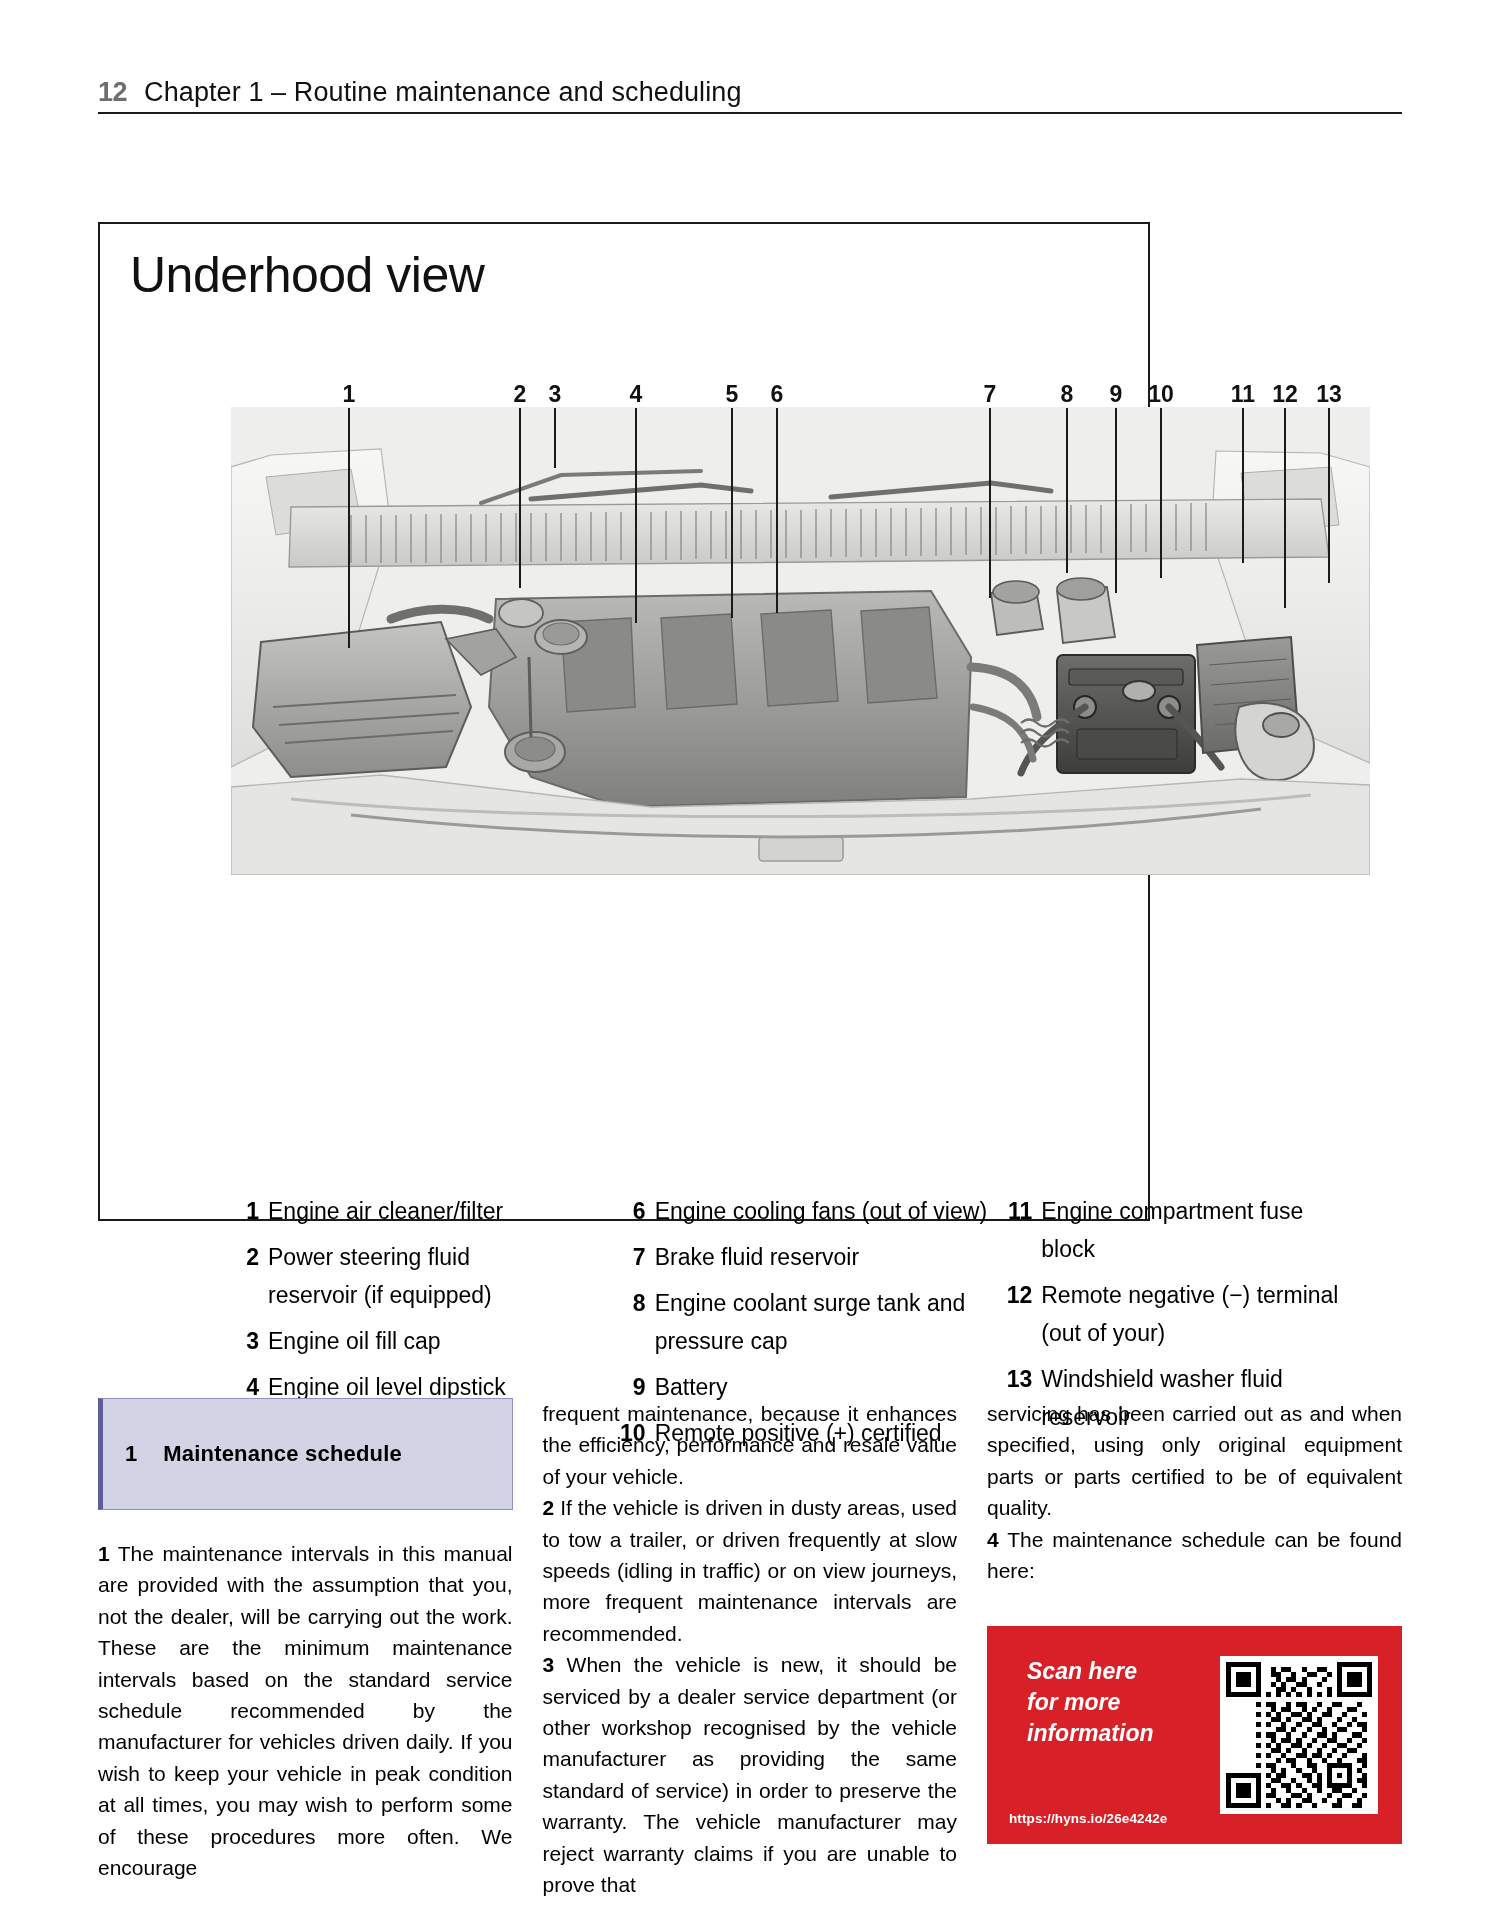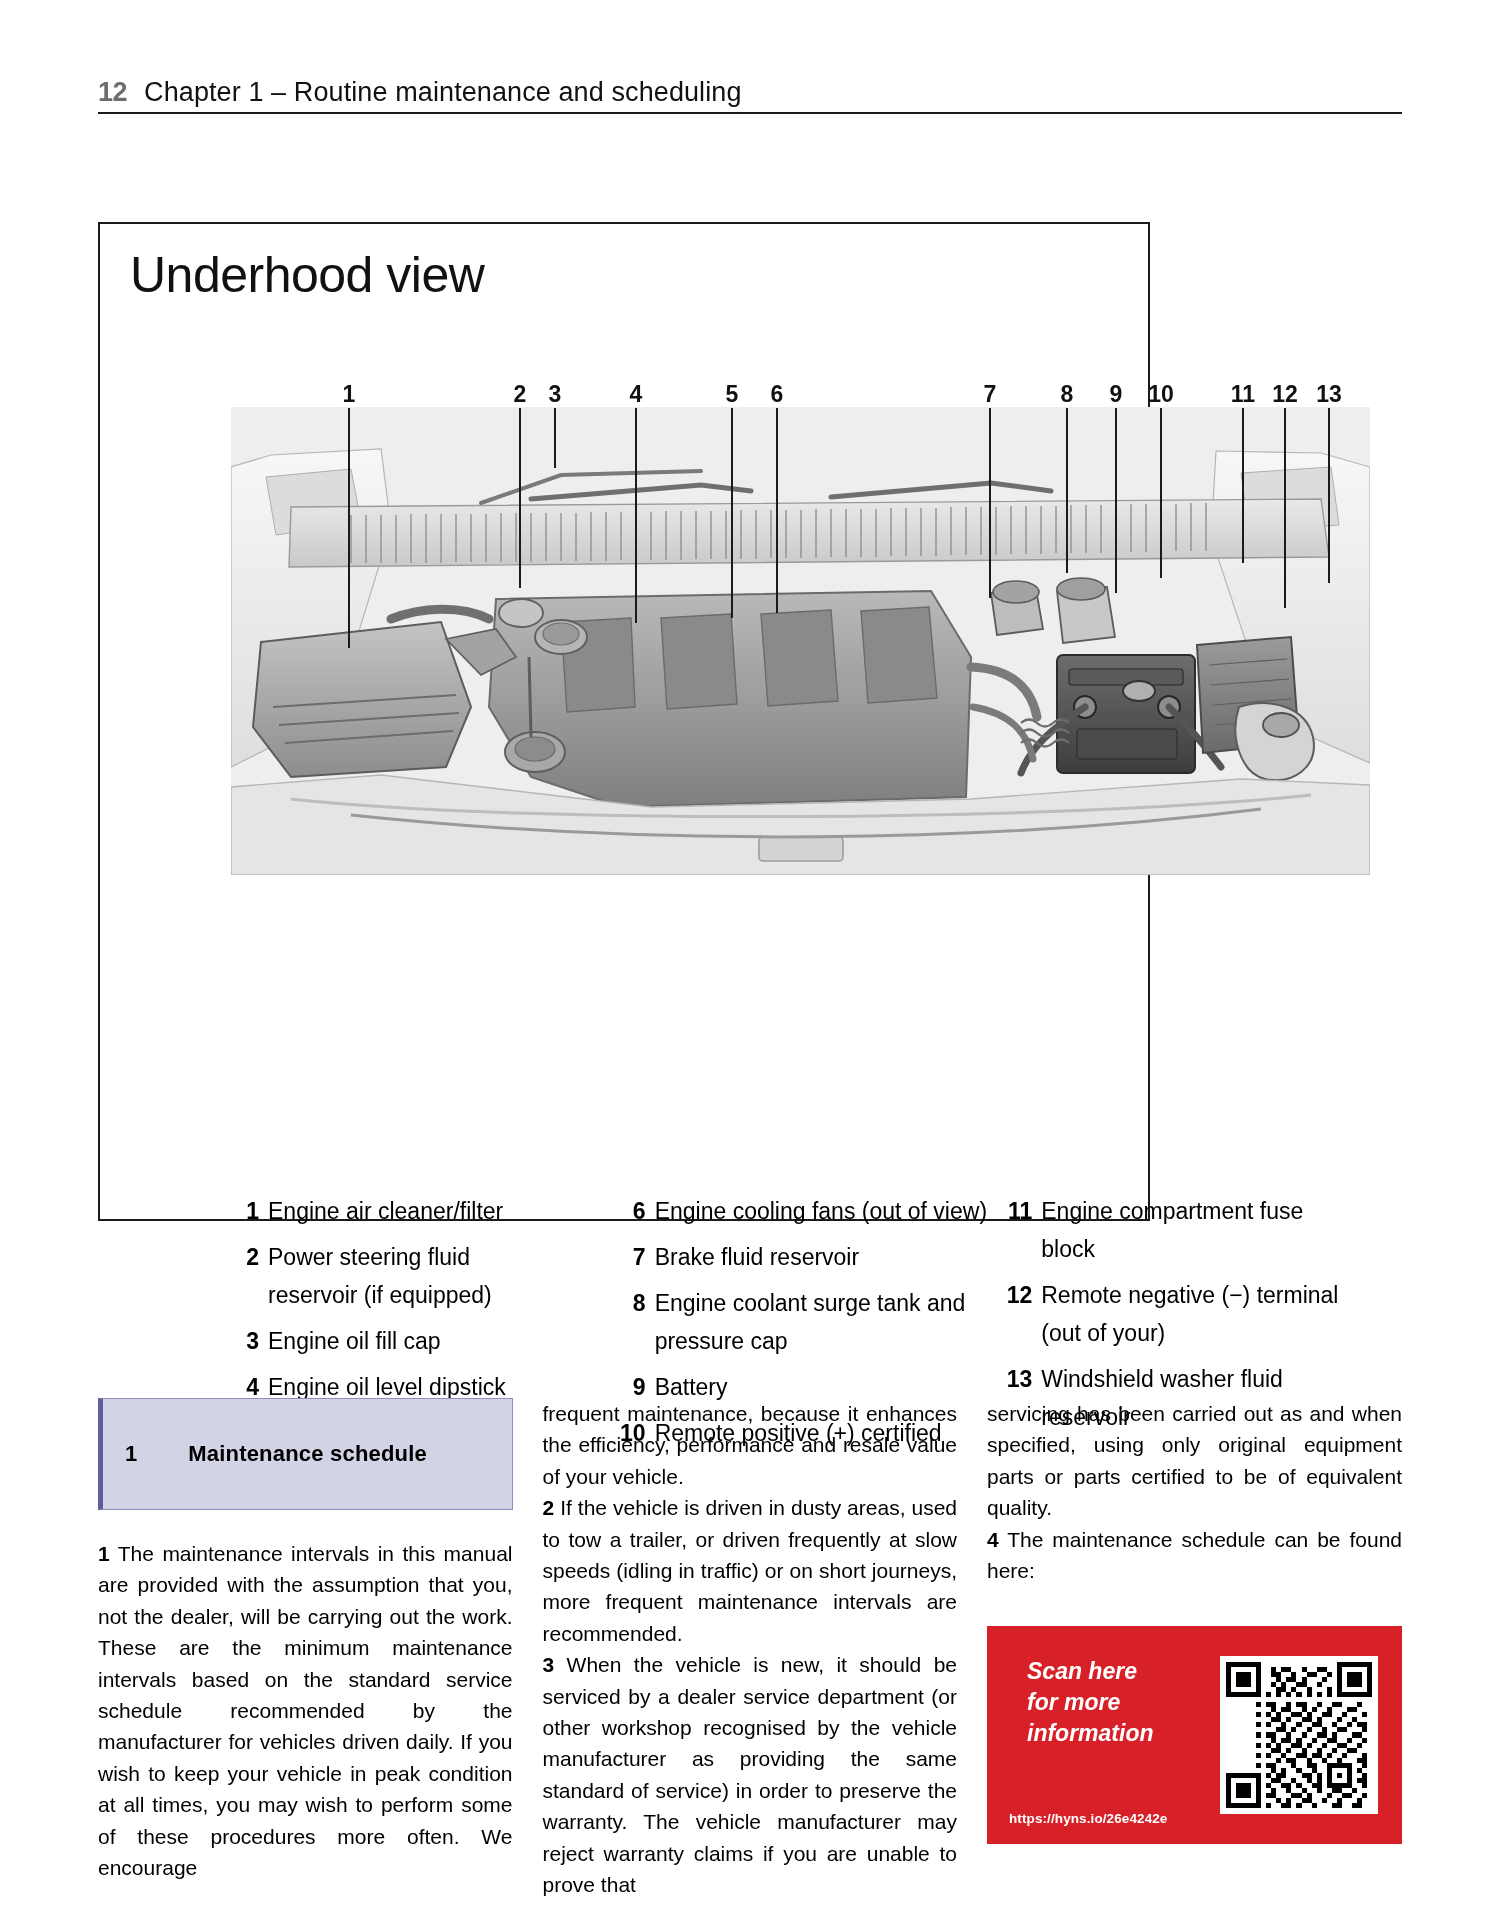--- a/index.html
+++ b/index.html
@@ -164,21 +164,20 @@
   }
   .section-head .sh-num {
     font-size: 22px;
     font-weight: bold;
     margin-right: 26px;
   }
   .section-head .sh-title {
     font-size: 22px;
     font-weight: bold;
     letter-spacing: 0.2px;
-    margin-left: 25px;
   }
 
   p.body-p {
     font-size: 21px;
     line-height: 31.4px;
     text-align: justify;
     margin: 0;
     text-justify: inter-word;
   }
   p.body-p b { font-weight: bold; }
@@ -530,21 +529,21 @@
   <div class="bcol">
     <div class="section-head">
       <span class="sh-num">1</span>
       <span class="sh-title">Maintenance schedule</span>
     </div>
     <p class="body-p"><b>1</b><span> The maintenance intervals in this manual are provided with the assumption that you, not the dealer, will be carrying out the work. These are the minimum maintenance intervals based on the standard service schedule recommended by the manufacturer for vehicles driven daily. If you wish to keep your vehicle in peak condition at all times, you may wish to perform some of these procedures more often. We encourage</span></p>
   </div>
 
   <div class="bcol">
     <p class="body-p">frequent maintenance, because it enhances the efficiency, performance and resale value of your vehicle.</p>
-    <p class="body-p"><b>2</b><span> If the vehicle is driven in dusty areas, used to tow a trailer, or driven frequently at slow speeds (idling in traffic) or on short journeys, more frequent maintenance intervals are recommended.</span></p>
+    <p class="body-p"><b>2</b><span> If the vehicle is driven in dusty areas, used to tow a trailer, or driven frequently at slow speeds (idling in traffic) or on view journeys, more frequent maintenance intervals are recommended.</span></p>
     <p class="body-p"><b>3</b><span> When the vehicle is new, it should be serviced by a dealer service department (or other workshop recognised by the vehicle manufacturer as providing the same standard of service) in order to preserve the warranty. The vehicle manufacturer may reject warranty claims if you are unable to prove that</span></p>
   </div>
 
   <div class="bcol">
     <p class="body-p">servicing has been carried out as and when specified, using only original equipment parts or parts certified to be of equivalent quality.</p>
     <p class="body-p"><b>4</b><span> The maintenance schedule can be found here:</span></p>
 
     <div class="qr-banner">
       <div class="qr-text">
         <div>Scan here</div>

